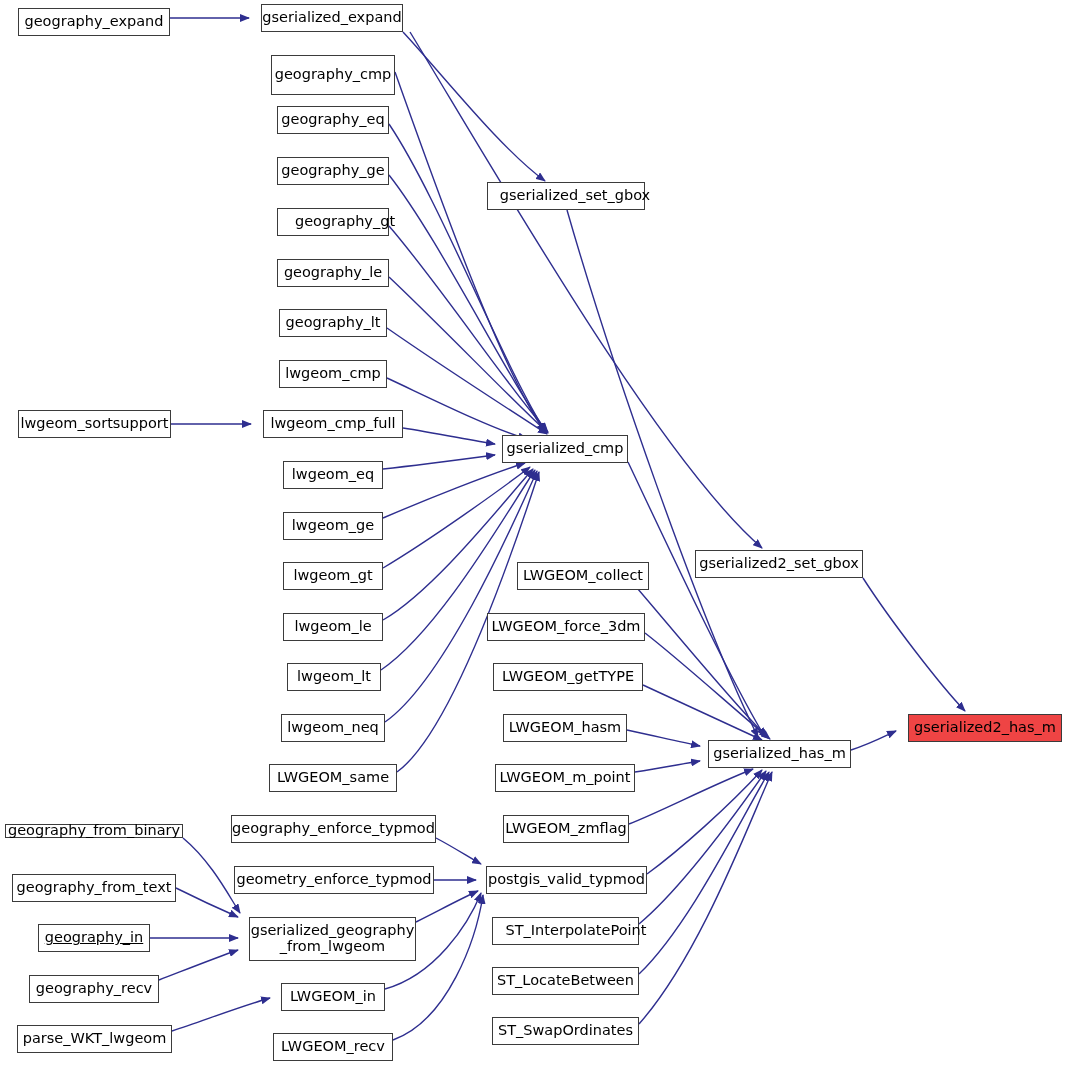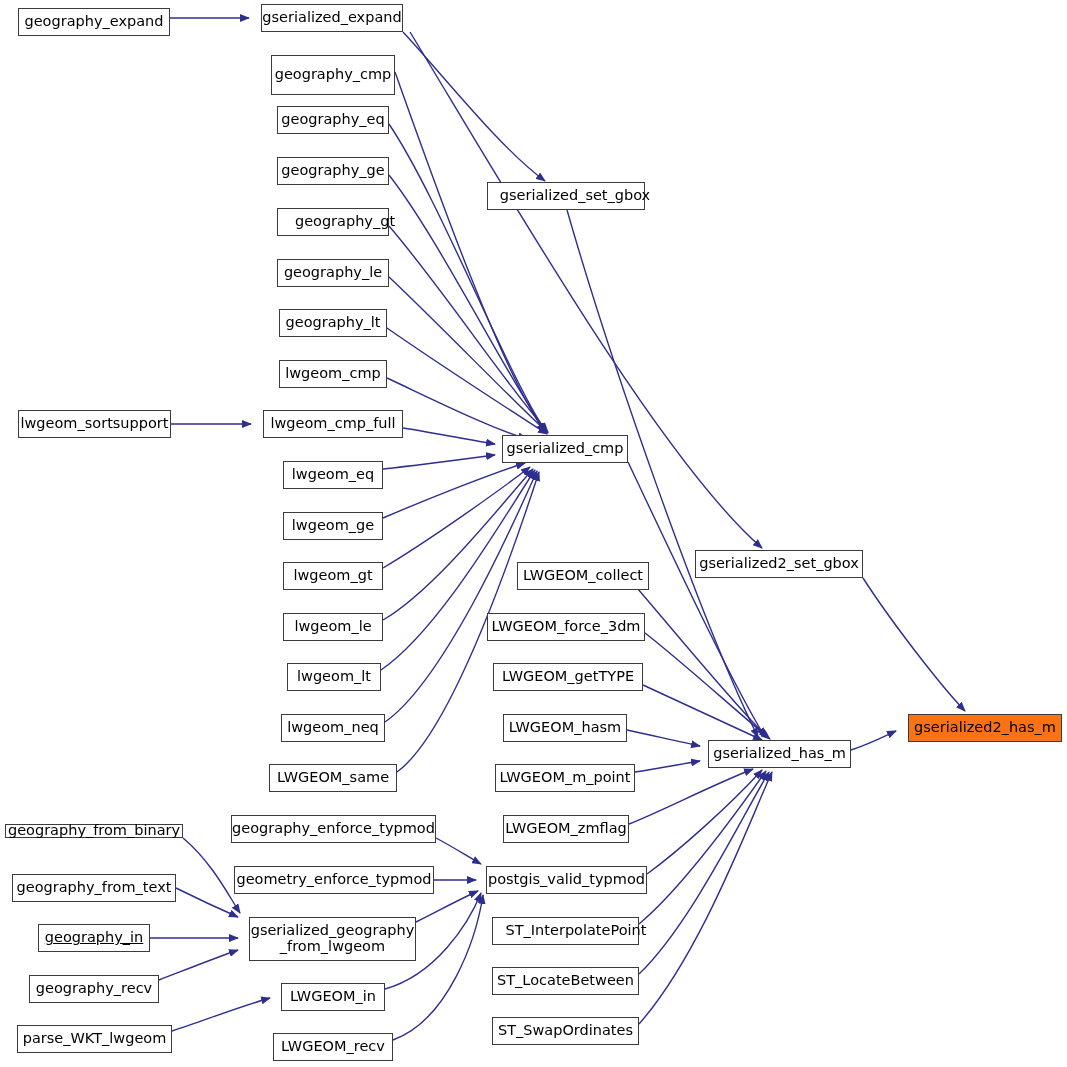--- a/index.html
+++ b/index.html
@@ -3,21 +3,21 @@
 <meta charset="utf-8">
 <style>
   html,body{margin:0;padding:0;background:#ffffff;}
   #canvas{position:relative;width:1067px;height:1067px;background:#ffffff;
           font-family:"DejaVu Sans","Liberation Sans",sans-serif;overflow:hidden;}
   svg#edges{position:absolute;left:0;top:0;width:1067px;height:1067px;}
   .node{position:absolute;box-sizing:border-box;border:1px solid #3b3b3b;
         background:#ffffff;display:flex;align-items:center;justify-content:center;
         text-align:center;color:#000000;font-size:14.5px;line-height:1.08;
         white-space:pre-line;letter-spacing:0px;}
-  .node.hl{background:#f97316;}
+  .node.hl{background:#ef4444;}
 </style>
 </head>
 <body>
 
 <div id="canvas">
   <svg id="edges" viewBox="0 0 1067 1067" xmlns="http://www.w3.org/2000/svg">
     <defs>
       <marker id="arw" markerWidth="10" markerHeight="8" refX="9" refY="4" orient="auto" markerUnits="userSpaceOnUse">
         <path d="M0,0 L10,4 L0,8 z" fill="#2e2e8f"></path>
       </marker>

